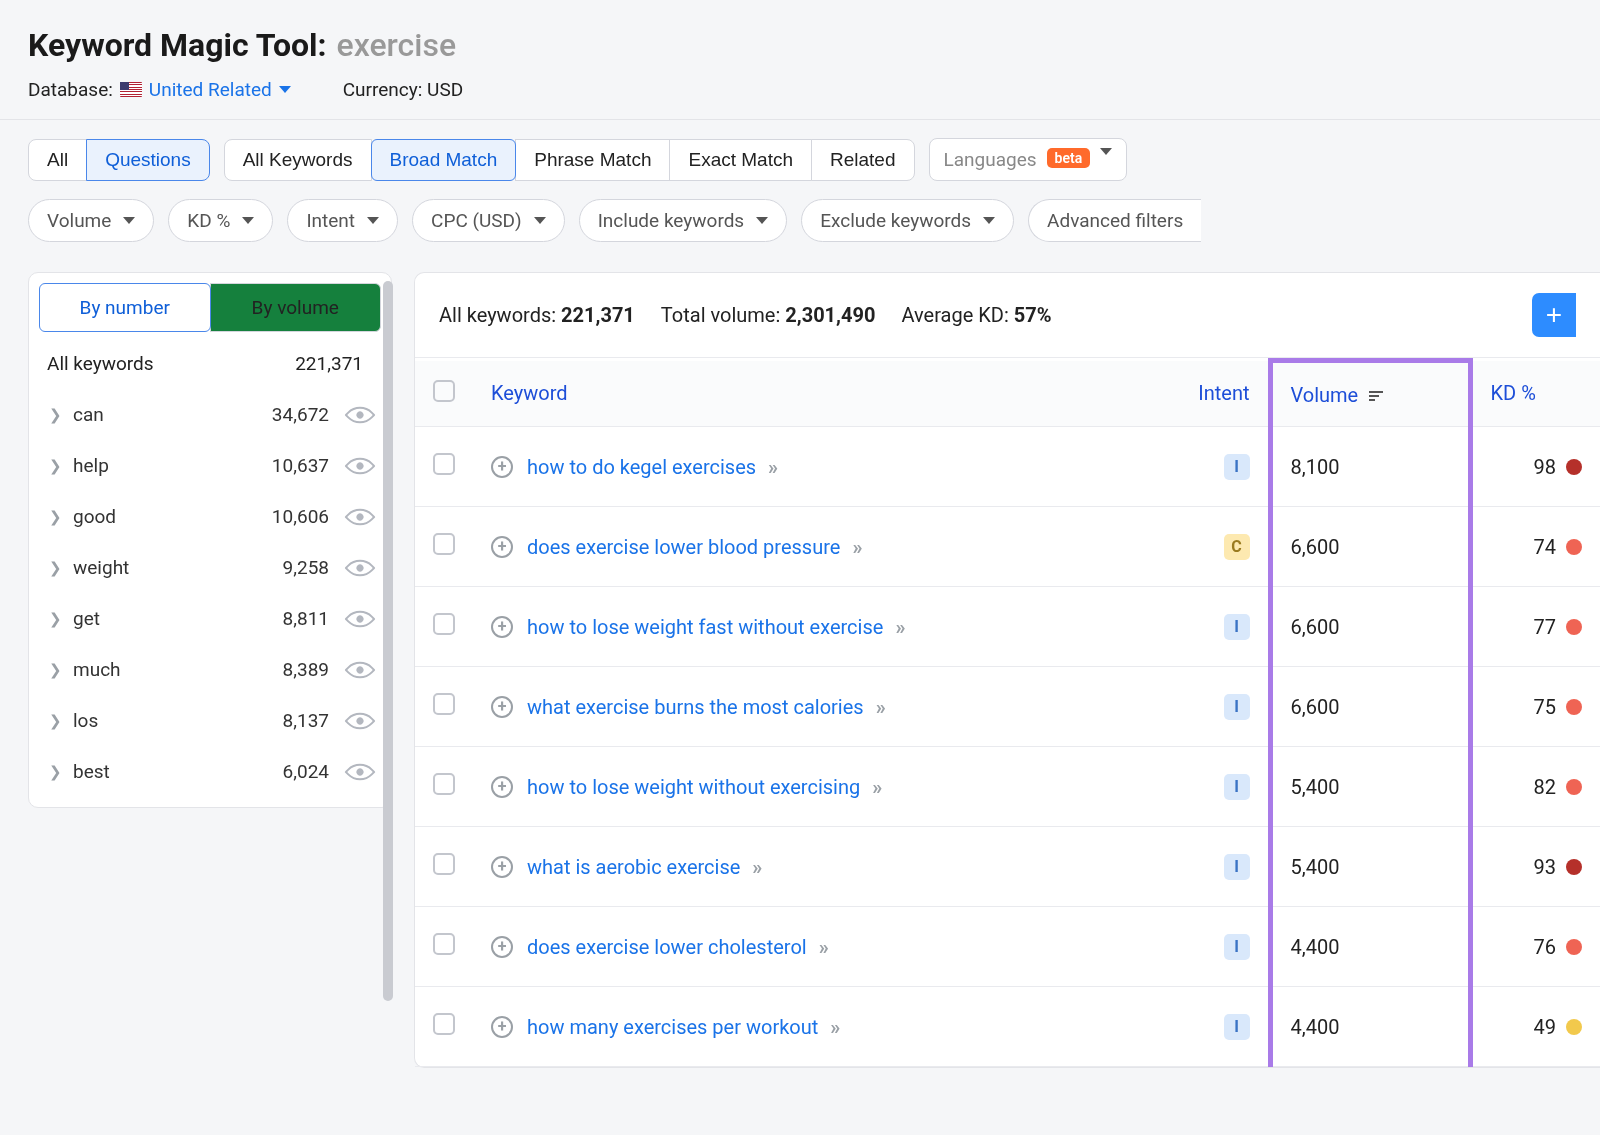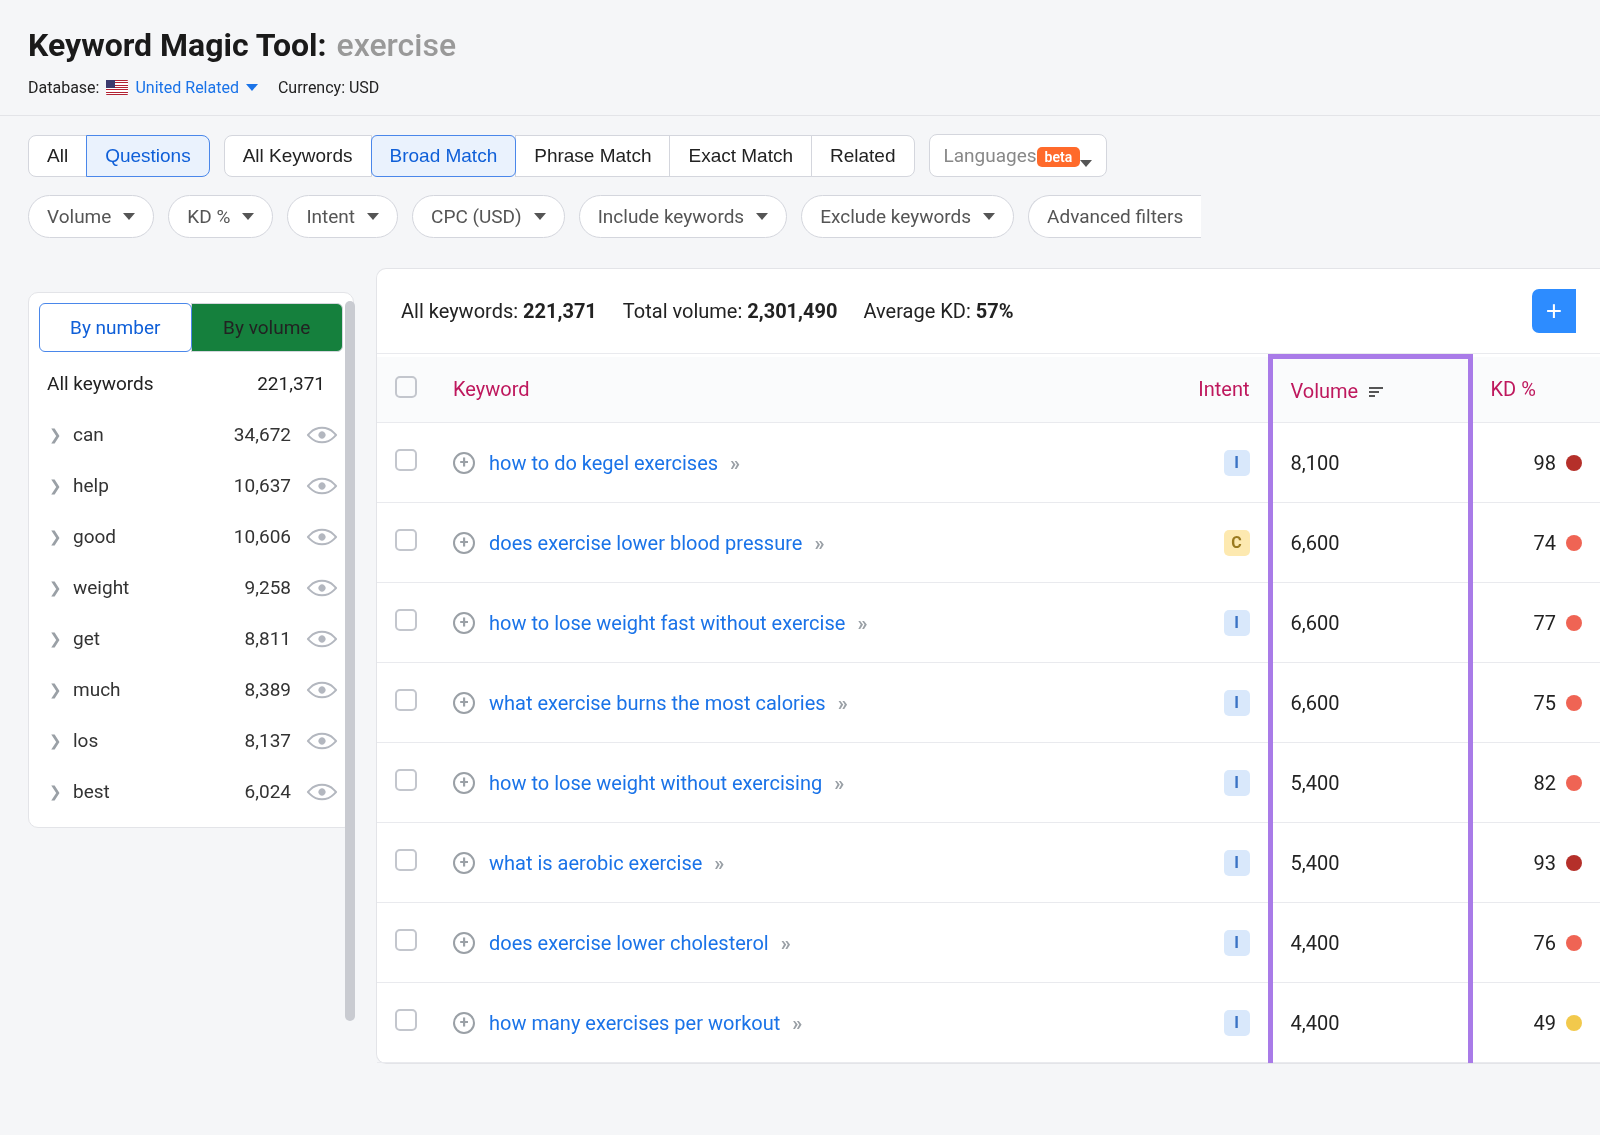--- a/index.html
+++ b/index.html
@@ -29,22 +29,22 @@
       color: #1a1a1a;
     }
     .title-query {
       font-size: 32px;
       font-weight: 500;
       color: #999;
     }
     .meta-row {
       display: flex;
       align-items: center;
-      gap: 20px;
-      font-size: 16px;
+      gap: 52px;
+      font-size: 19px;
     }
     .meta-item {
       display: inline-flex;
       align-items: center;
       gap: 7px;
     }
     .db-label { color: #222; }
     .flag {
       display: inline-block;
       width: 22px; height: 15px;
@@ -110,21 +110,22 @@
     .seg-btn.active {
       border-color:#4a87ea;
       color:#0f5fd8;
       background:#eaf2fd;
       position: relative;
       z-index: 1;
       border-radius: 6px;
     }
     .lang-select {
       display: inline-flex;
-      align-items: flex-end;
+      align-items: flex-start;
+      gap: 10px;
       background:#fff;
       border:1px solid #d4d6dd;
       border-radius:8px;
       padding: 9px 14px;
       color:#888;
       font-size: 19px;
       cursor:pointer;
     }
     .pill-beta {
       background:#ff6a2b;
@@ -150,27 +151,26 @@
       font-size: 19px;
       cursor:pointer;
     }
     .body-area {
       display:flex;
       gap: 22px;
       padding: 10px 0 0 28px;
       align-items: flex-start;
     }
     .side {
-      width: 326px;
+      width: 364px;
       flex-shrink: 0;
       background:#fff;
       border:1px solid #e3e4e8;
       border-radius: 10px;
       position: relative;
-      margin-top: 24px;
     }
     .side-scroll {
       position:absolute;
       right:-2px; top:8px;
       width:10px; height:720px;
       background:#c9cbd1;
       border-radius:5px;
     }
     .side-tabs {
       display:flex;
@@ -283,21 +283,21 @@
       border-bottom:1px solid #e9eaee;
       padding: 0 18px;
       height: 80px;
       text-align:left;
       font-size: 20px;
       vertical-align: middle;
     }
     table.kw thead th {
       background:#fafbfc;
       font-weight:400;
-      color:#be185d;
+      color:#1d4ed8;
       height: 66px;
     }
     .col-check { width: 56px; }
     .col-intent { width: 110px; text-align:center;}
     .col-vol { width: 200px; text-align:right; }
     .col-kd { width: 130px; text-align:right; }
     .checkbox {
       width: 22px; height:22px;
       border:2px solid #c3c6cd;
       border-radius:5px;

